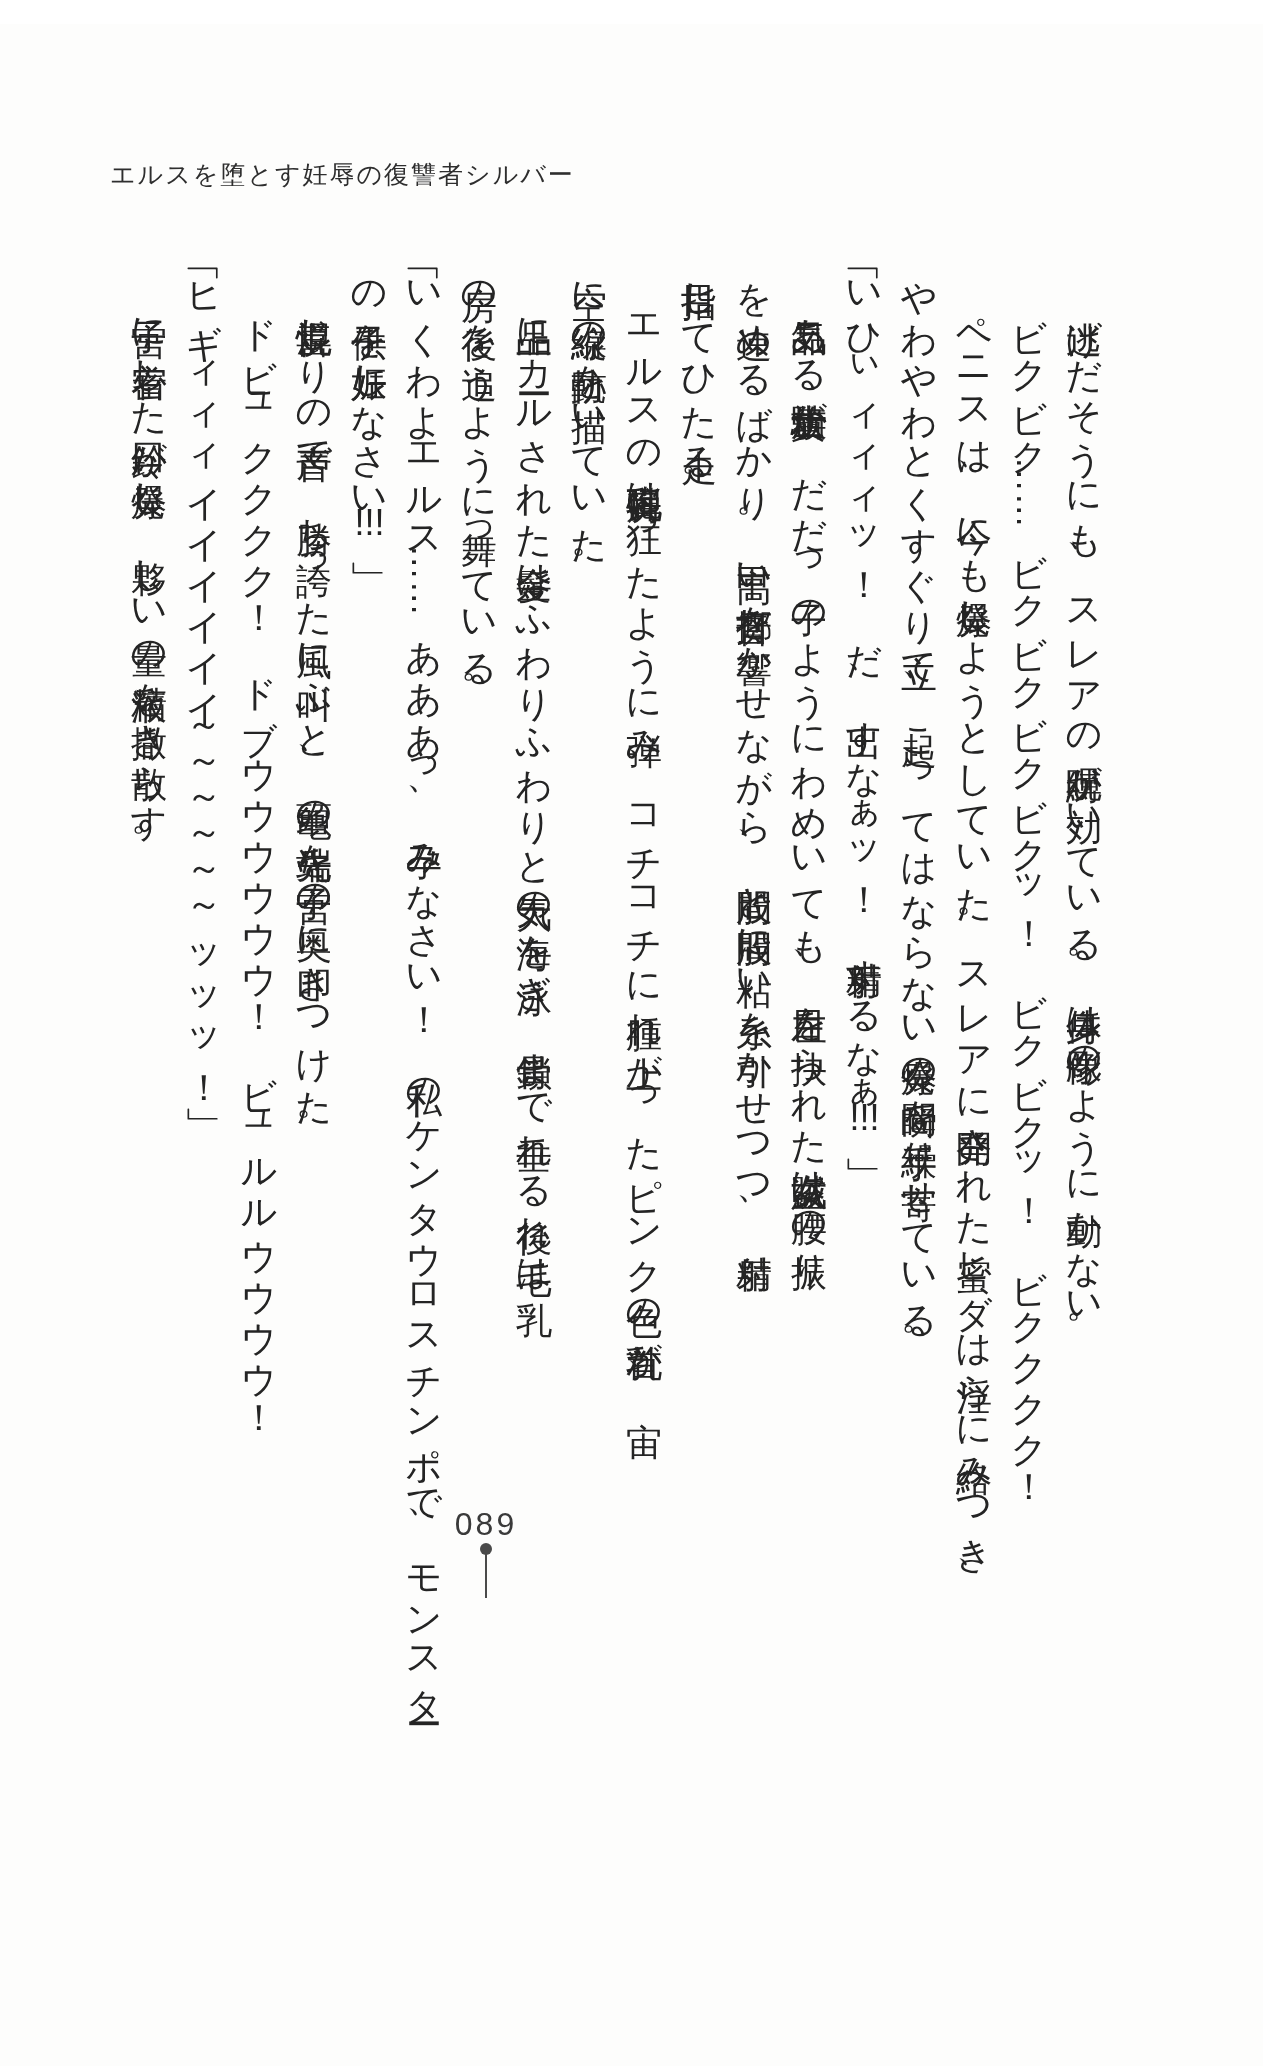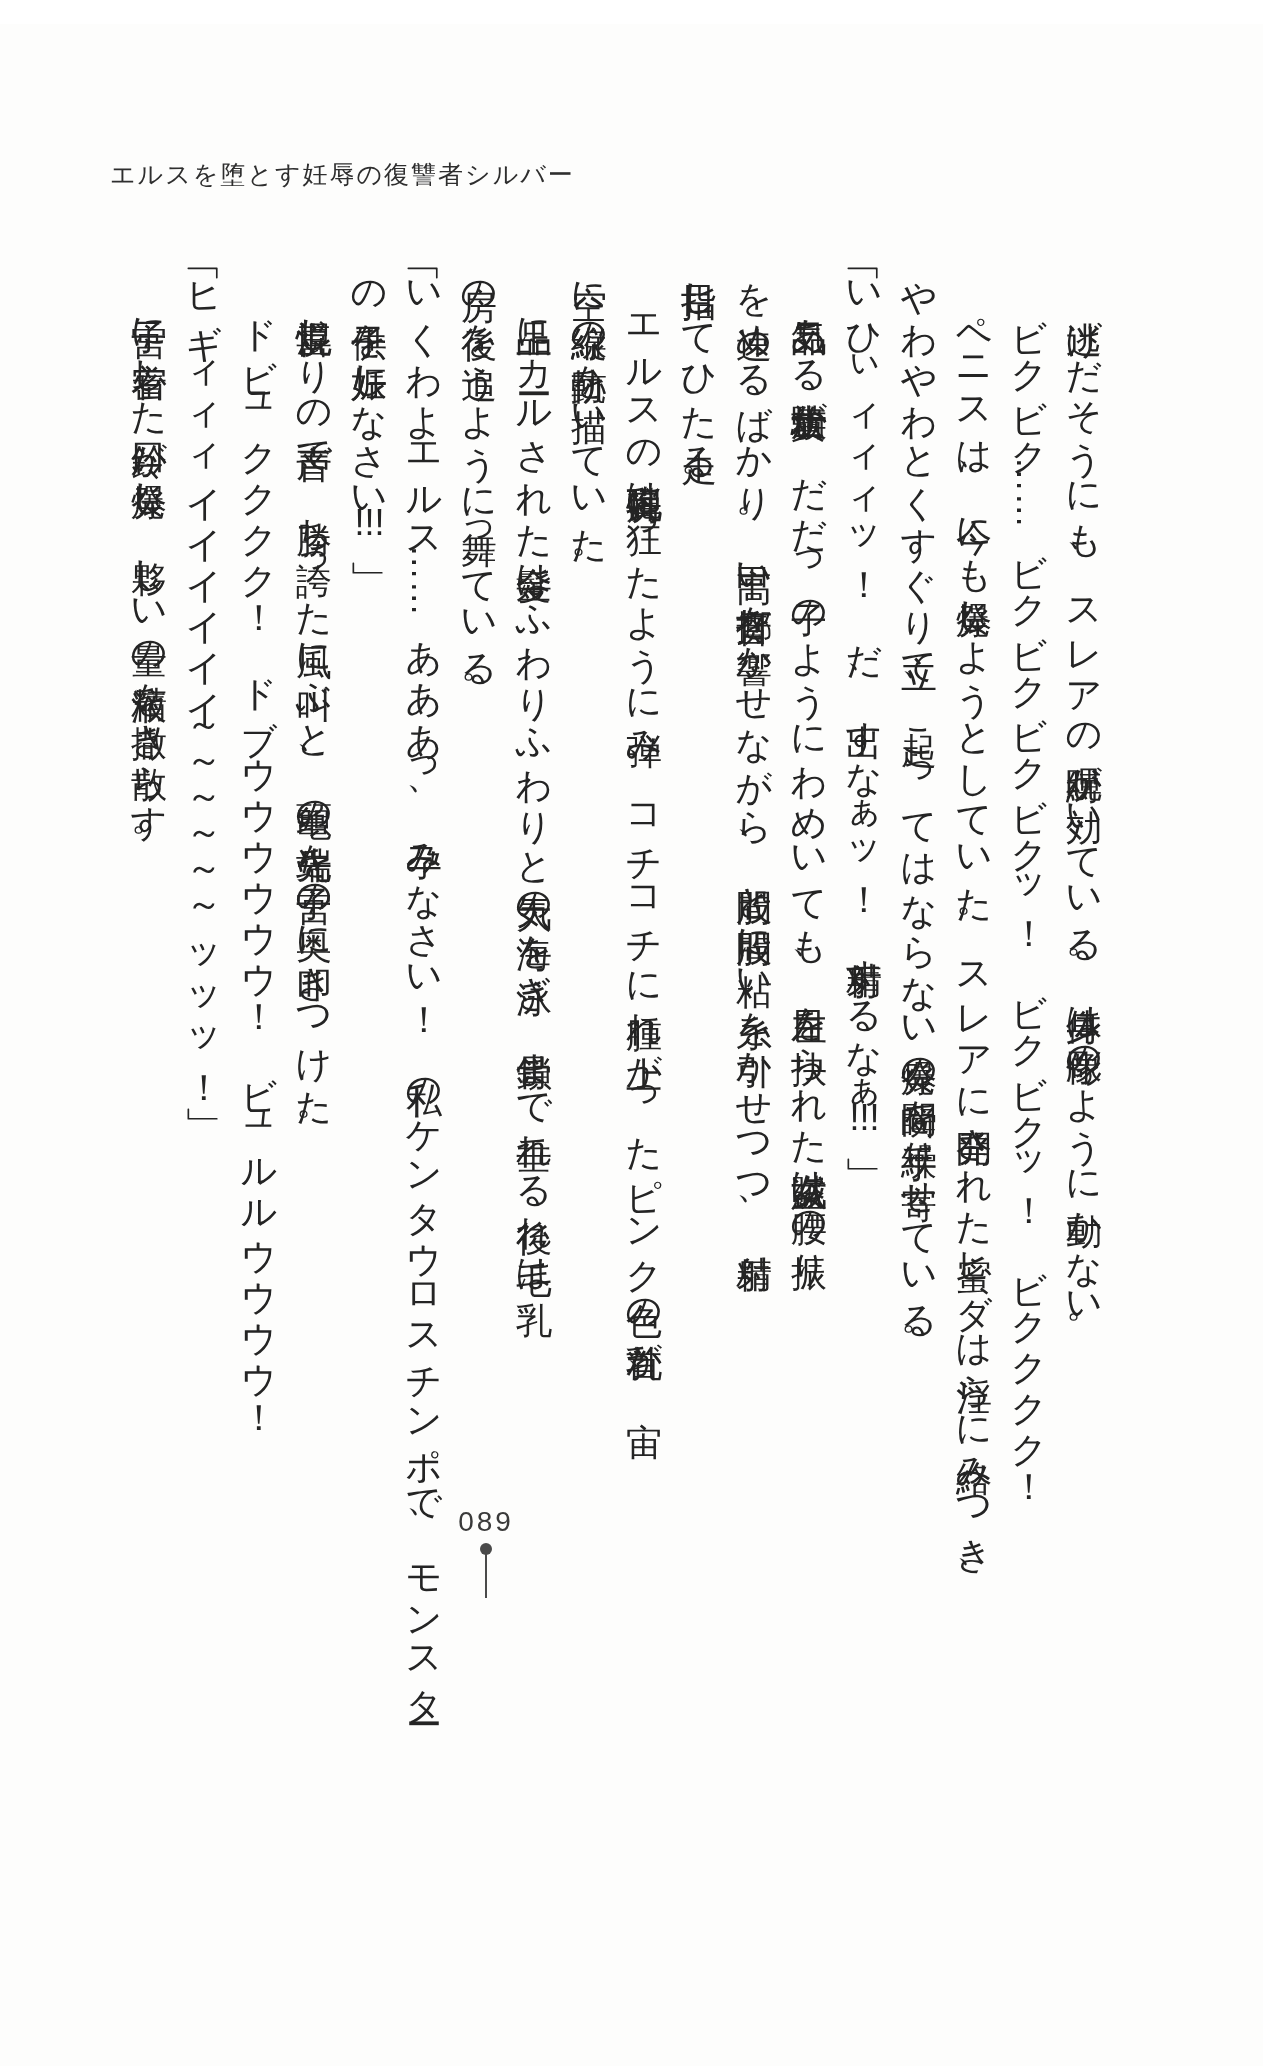--- a/index.html
+++ b/index.html
@@ -46,21 +46,21 @@
   .tcy {
     text-combine-upright: all;
     -webkit-text-combine: horizontal;
   }
   .page-number {
     position: absolute;
     top: 1482px;
     left: 431px;
     width: 110px;
     text-align: center;
-    font-size: 28px;
+    font-size: 32px;
     letter-spacing: 3px;
     color: #3a3a3a;
   }
   .marker-dot {
     position: absolute;
     top: 1519px;
     left: 480px;
     width: 12px;
     height: 12px;
     border-radius: 50%;

